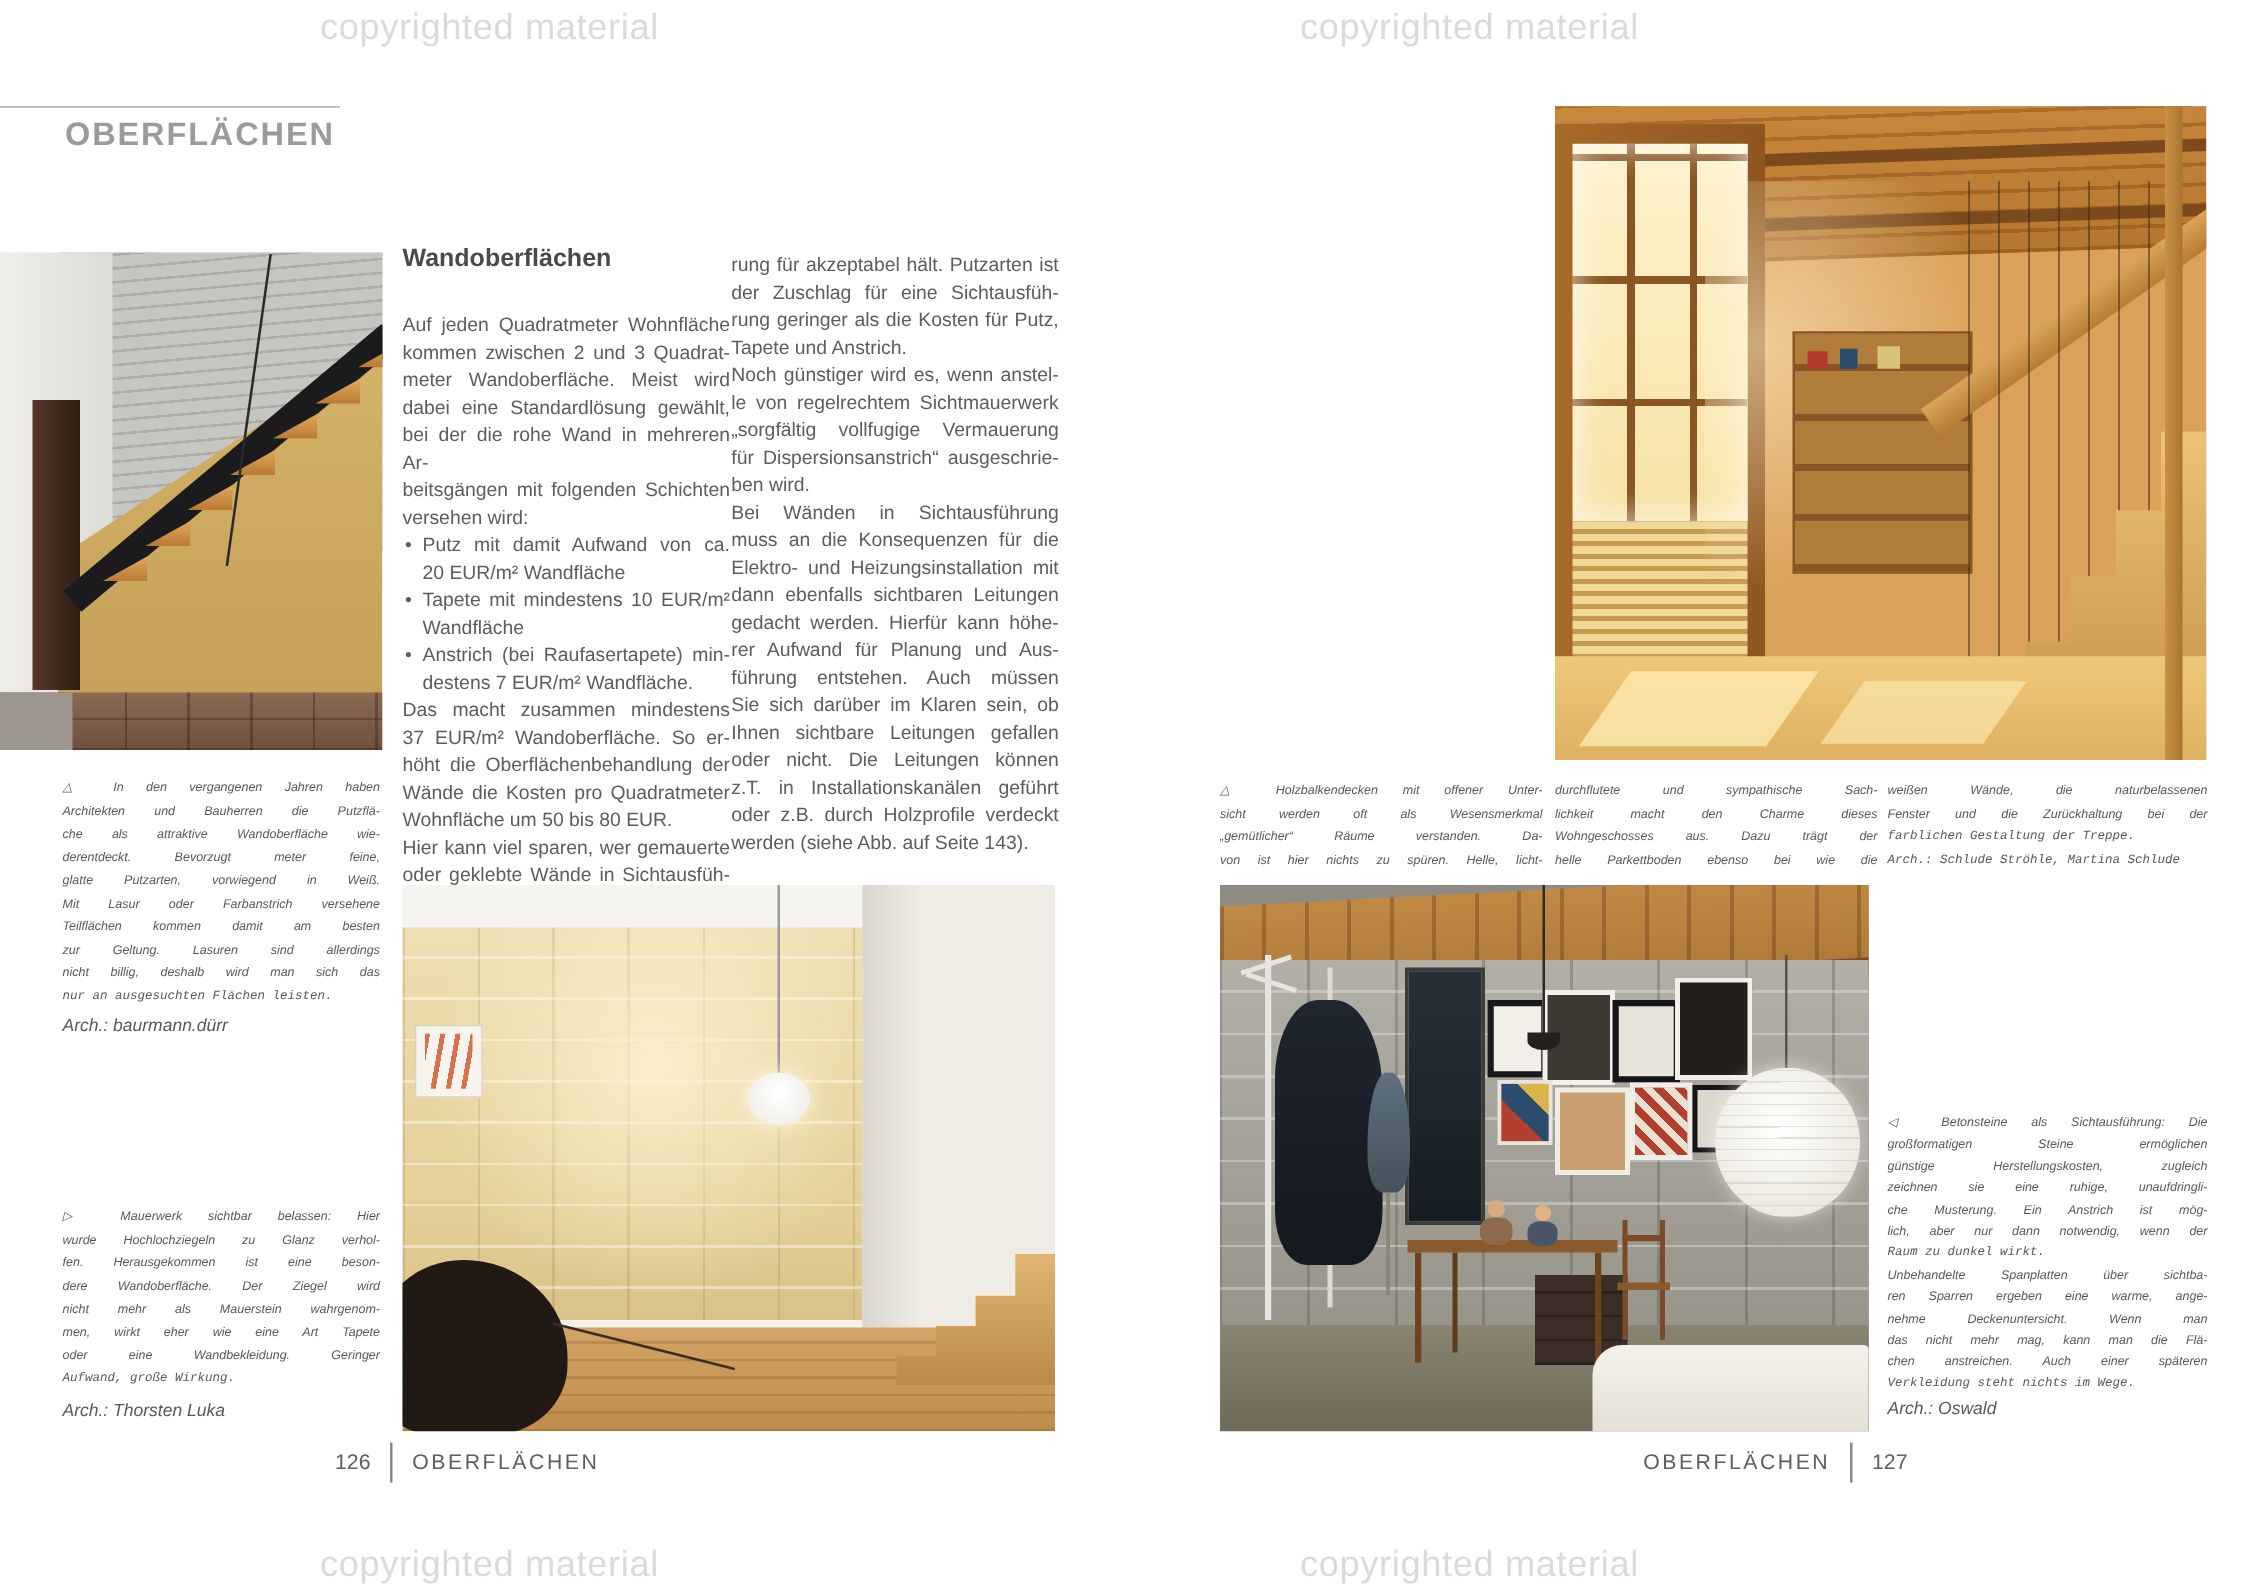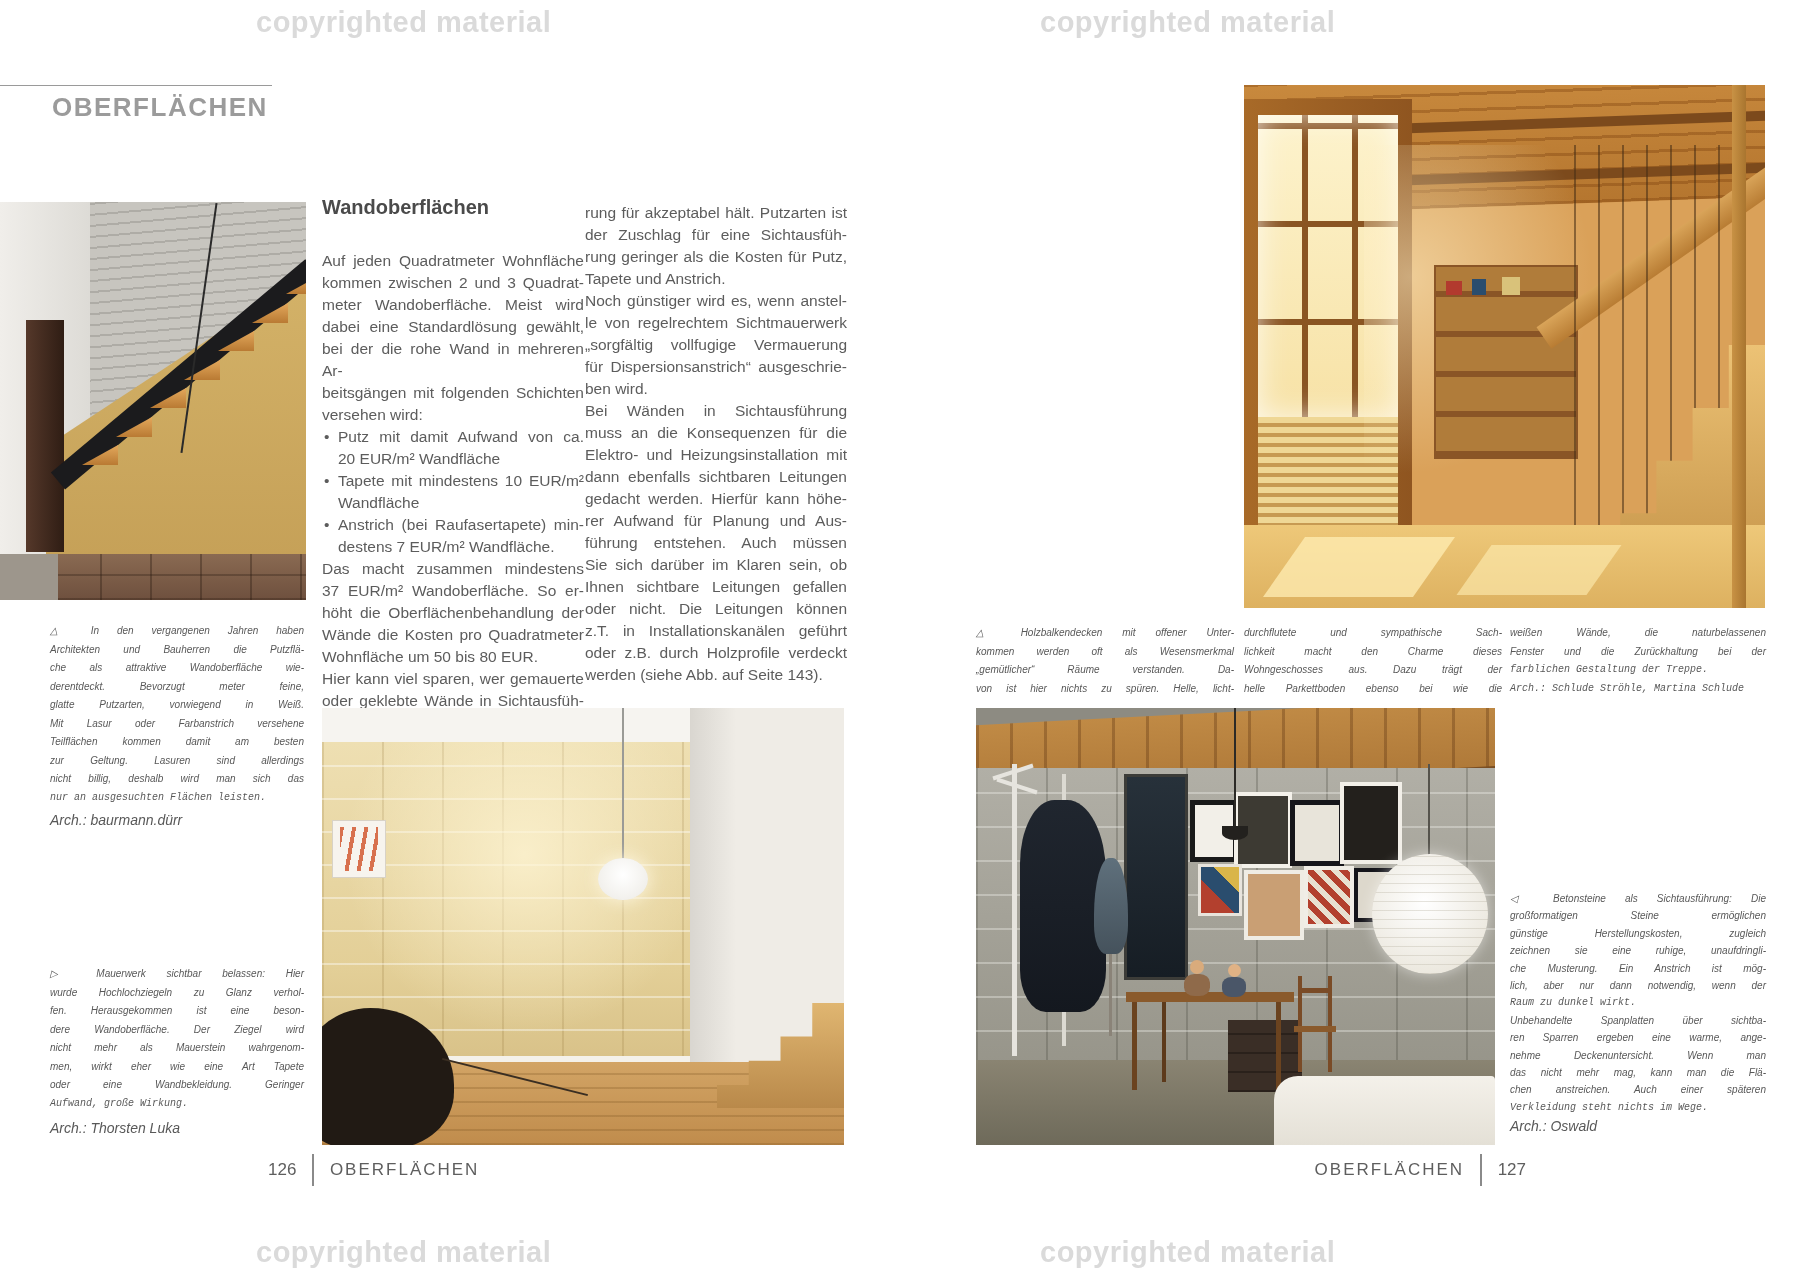--- a/index.html
+++ b/index.html
@@ -1,18 +1,18 @@
 <!DOCTYPE html>
 <html><head>
 <meta charset="utf-8">
 <style>
   html,body{margin:0;padding:0;background:#ffffff;}
   .page{position:relative;width:1800px;height:1275px;background:#ffffff;overflow:hidden;
         font-family:"Liberation Sans",sans-serif;color:#5c5c5c;}
-  .watermark{position:absolute;font-size:29px;font-weight:bold;color:#dadada;letter-spacing:.5px;white-space:nowrap;}
+  .watermark{position:absolute;font-size:29px;font-weight:normal;color:#dadada;letter-spacing:.5px;white-space:nowrap;}
   .rule-top{position:absolute;left:0;top:85px;width:272px;height:1px;background:#9a9a9a;}
   .section-title{position:absolute;left:52px;top:92px;font-size:26px;font-weight:bold;color:#9b9b9b;letter-spacing:1.5px;}
   .article-title{position:absolute;left:322px;top:196px;font-size:20px;font-weight:bold;color:#4a4a4a;}
   .col{position:absolute;font-size:15.5px;line-height:22px;color:#5c5c5c;}
   .col .tline{text-align:justify;text-align-last:justify;}
   .col .tline.lastline{text-align-last:left;}
   .para{margin:0;}
   .para.bullet{position:relative;padding-left:16px;}
   .para.bullet::before{content:"\2022";position:absolute;left:2px;top:0;color:#5c5c5c;}
   .caption{position:absolute;font-size:10px;line-height:18.5px;font-style:italic;color:#585858;}
@@ -183,21 +183,21 @@
     <div style="left:340px;top:260px;width:181px;height:263px;background:linear-gradient(180deg,#ecc275,#c18f44);clip-path:polygon(100% 0,100% 100%,0 100%,0 84%,20% 84%,20% 64%,40% 64%,40% 44%,60% 44%,60% 24%,80% 24%,80% 0);"></div>
     <div style="left:0;top:440px;width:521px;height:83px;background:linear-gradient(180deg,#eec879,#ddb160);"></div>
     <div style="left:40px;top:452px;width:150px;height:60px;background:rgba(255,238,180,.75);transform:skewX(-35deg);"></div>
     <div style="left:230px;top:460px;width:130px;height:50px;background:rgba(255,238,180,.6);transform:skewX(-35deg);"></div>
     <div style="left:488px;top:0;width:14px;height:523px;background:linear-gradient(90deg,#c89245,#a9752f);"></div>
   </div>
 
   <div class="caption" style="left:976px;top:624px;width:258px;">
       <div class="para">
         <div class="tline">△  Holzbalkendecken mit offener Unter-</div>
-        <div class="tline">kommen werden oft als Wesensmerkmal</div>
+        <div class="tline">sicht werden oft als Wesensmerkmal</div>
         <div class="tline">„gemütlicher“ Räume verstanden. Da-</div>
         <div class="tline">von ist hier nichts zu spüren. Helle, licht-</div>
       </div>
     </div>
   <div class="caption" style="left:1244px;top:624px;width:258px;">
       <div class="para">
         <div class="tline">durchflutete und sympathische Sach-</div>
         <div class="tline">lichkeit macht den Charme dieses</div>
         <div class="tline">Wohngeschosses aus. Dazu trägt der</div>
         <div class="tline">helle Parkettboden ebenso bei wie die</div>

